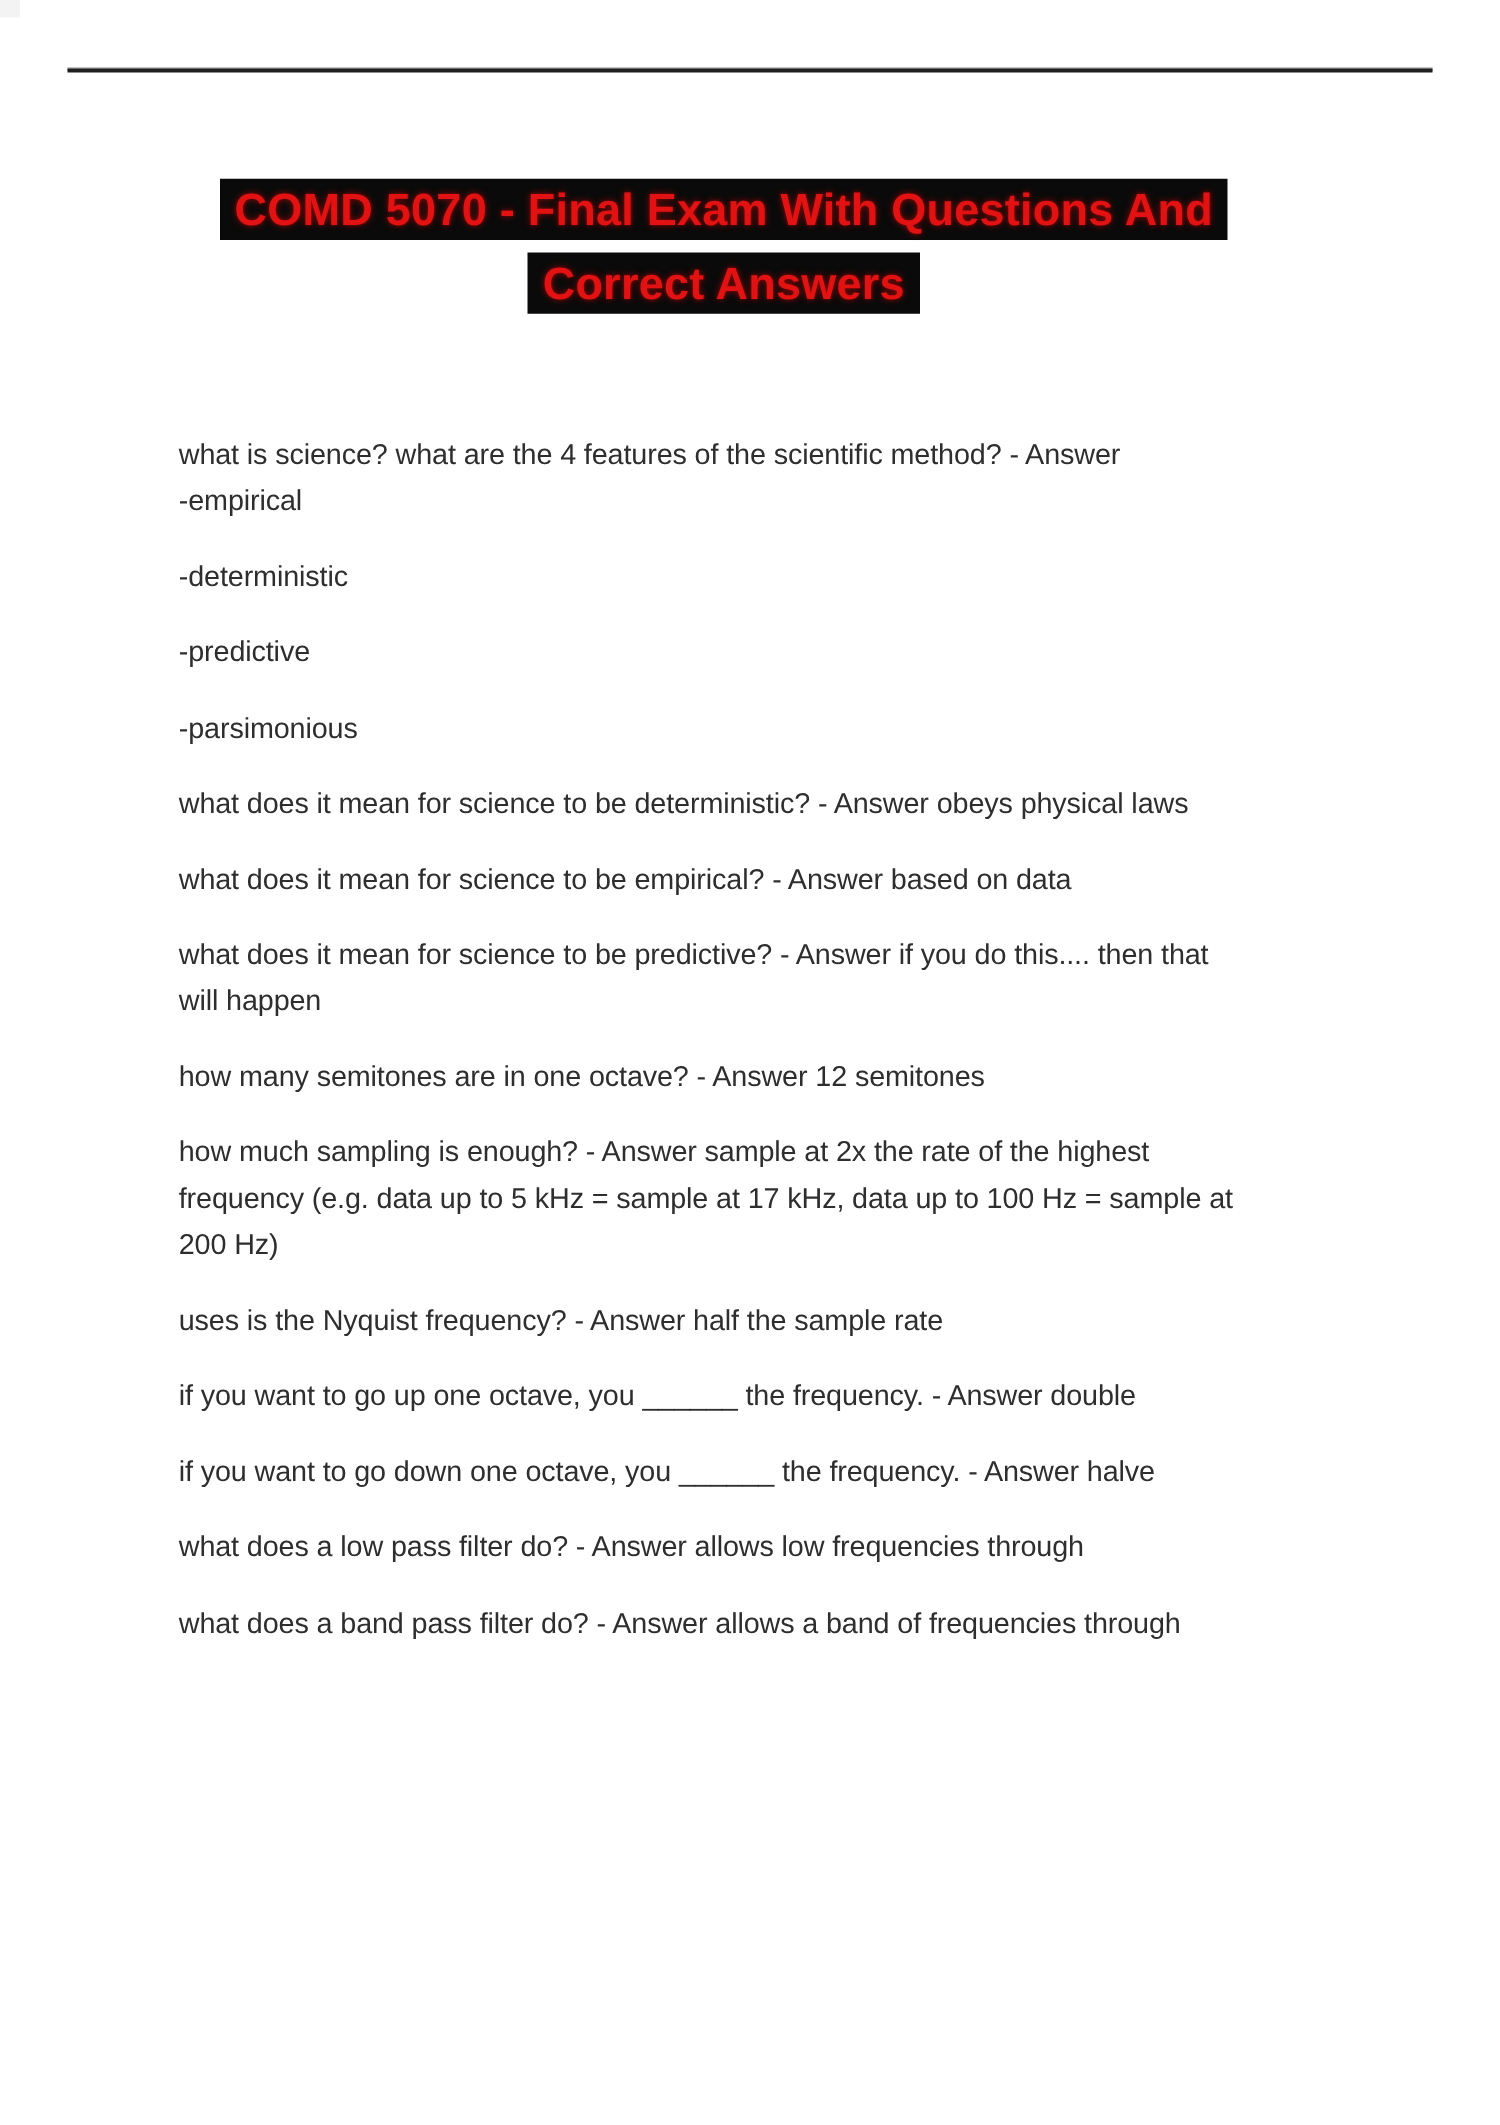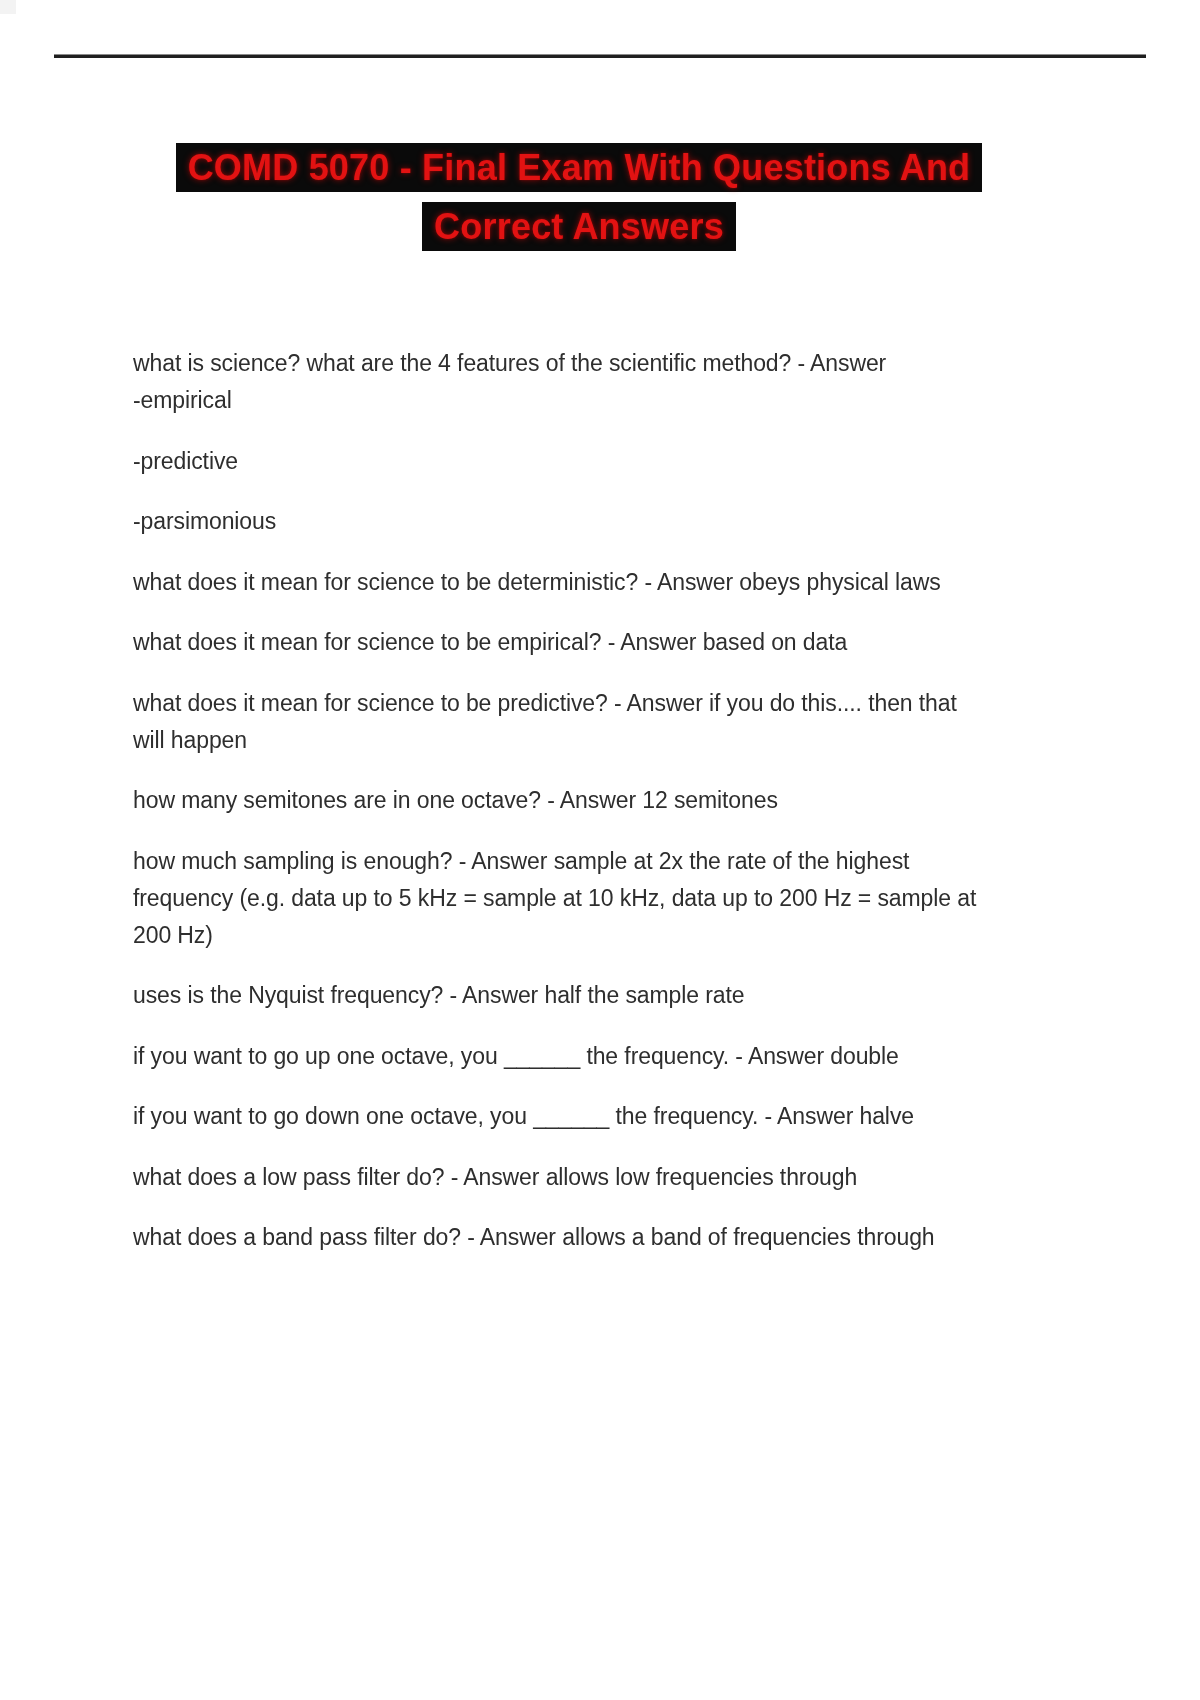--- a/index.html
+++ b/index.html
@@ -39,21 +39,21 @@
     color:var(--title-red);
     font-size:36px;font-weight:bold;
     line-height:49px;
     padding:0 12px;
     letter-spacing:0.2px;
     text-shadow:0 0 6px rgba(160,10,10,.85),0 0 2px rgba(110,0,0,.9);
     white-space:pre;
   }
   .title-gap{height:10px;}
   .content{
-    position:absolute;left:133px;top:345px;width:872px;
+    position:absolute;left:143px;top:345px;width:872px;
   }
   .para{
     margin:0 0 23.5px 0;
     font-size:23px;
     line-height:37px;
     color:var(--body-text);
     letter-spacing:-0.1px;
     white-space:pre;
   }
 </style>
@@ -66,29 +66,30 @@
 
   <div class="title-block">
     <span class="title-line"><span class="title-box">COMD 5070 - Final Exam With Questions And</span></span>
     <div class="title-gap"></div>
     <span class="title-line"><span class="title-box">Correct Answers</span></span>
   </div>
 
   <div class="content">
       <p class="para">what is science? what are the 4 features of the scientific method? - Answer
 -empirical</p>
+      <p class="para">-deterministic</p>
       <p class="para">-predictive</p>
       <p class="para">-parsimonious</p>
       <p class="para">what does it mean for science to be deterministic? - Answer obeys physical laws</p>
       <p class="para">what does it mean for science to be empirical? - Answer based on data</p>
       <p class="para">what does it mean for science to be predictive? - Answer if you do this.... then that
 will happen</p>
       <p class="para">how many semitones are in one octave? - Answer 12 semitones</p>
       <p class="para">how much sampling is enough? - Answer sample at 2x the rate of the highest
-frequency (e.g. data up to 5 kHz = sample at 10 kHz, data up to 200 Hz = sample at
+frequency (e.g. data up to 5 kHz = sample at 17 kHz, data up to 100 Hz = sample at
 200 Hz)</p>
       <p class="para">uses is the Nyquist frequency? - Answer half the sample rate</p>
       <p class="para">if you want to go up one octave, you ______ the frequency. - Answer double</p>
       <p class="para">if you want to go down one octave, you ______ the frequency. - Answer halve</p>
       <p class="para">what does a low pass filter do? - Answer allows low frequencies through</p>
       <p class="para">what does a band pass filter do? - Answer allows a band of frequencies through</p>
     </div>
 
   <div class="rule rule-bottom"></div>
 </div>

